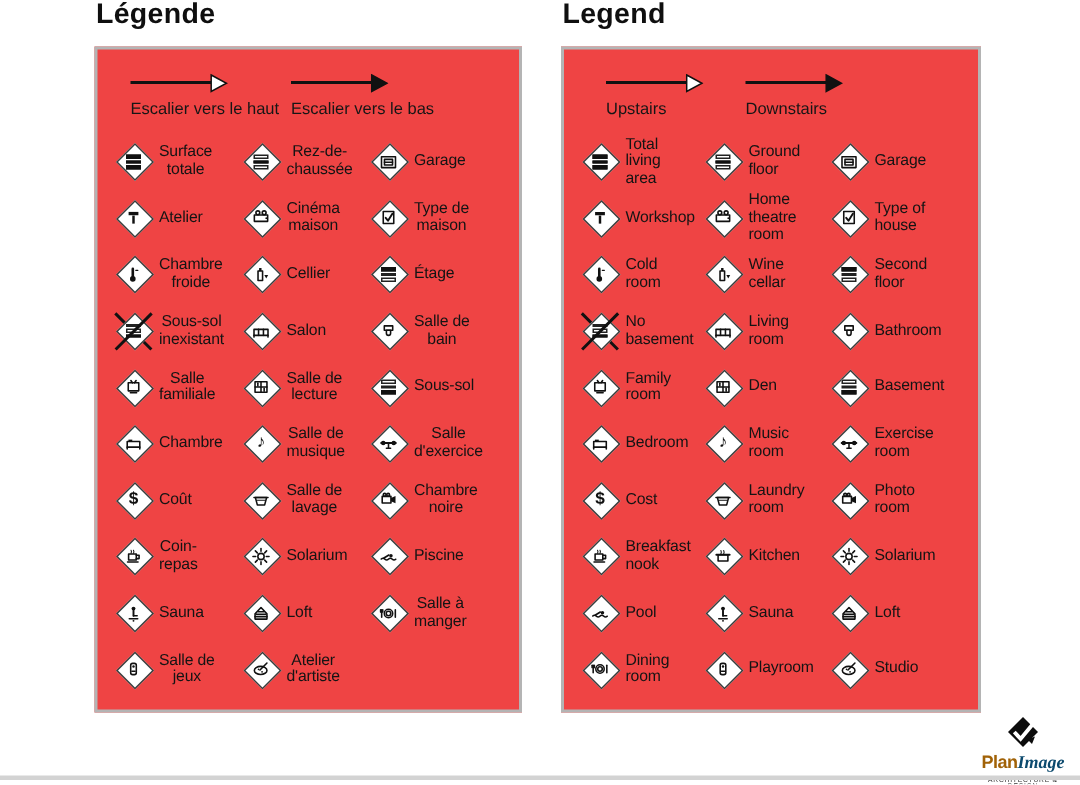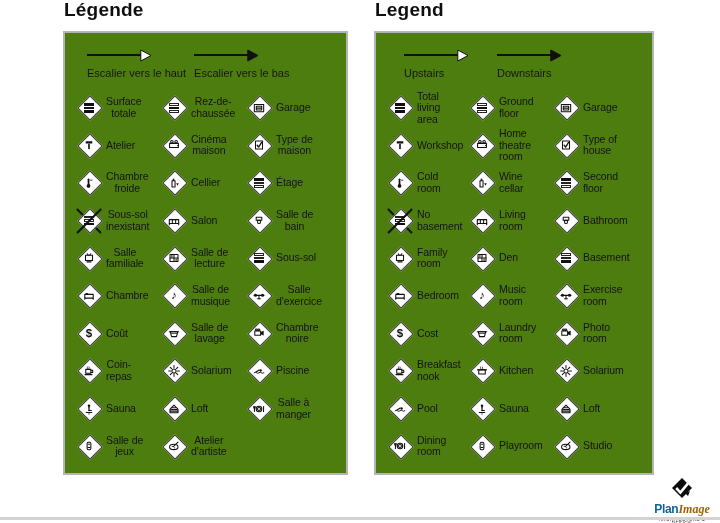--- a/index.html
+++ b/index.html
@@ -4,21 +4,21 @@
 <style>
   html,body{margin:0;padding:0;background:#fff;}
   .page{position:relative;width:720px;height:523px;background:#fff;overflow:hidden;
         font-family:"Liberation Sans", sans-serif;color:#161616;}
 
   .panel-title{position:absolute;top:-3px;margin:0;font-size:19px;font-weight:bold;
                letter-spacing:.2px;color:#0f0f0f;line-height:26px;}
   #title-fr{left:64px;}
   #title-en{left:375px;}
 
-  .panel-box{position:absolute;top:31px;height:440px;border:2px solid #b4b4b4;background:#4d7c0f;}
+  .panel-box{position:absolute;top:31px;height:440px;border:2px solid #b4b4b4;background:#ef4444;}
   #panel-fr{left:63px;width:281px;}
   #panel-en{left:374px;width:276px;}
 
   
   .arrows{position:absolute;top:15px;left:0;right:0;display:flex;align-items:flex-start;}
   #panel-fr .arrows{padding-left:22px;gap:8px;}
   #panel-en .arrows{padding-left:28px;gap:28px;}
   .agroup{display:flex;flex-direction:column;}
   .arrow{display:flex;align-items:center;height:14px;}
   .aline{width:54px;height:1.6px;background:#111;}
@@ -44,23 +44,23 @@
   .bars i.d{background:#111;border-color:#111;}
   .crossed::before,.crossed::after{content:"";position:absolute;left:-4px;right:-4px;top:12px;
        height:1.7px;background:#111;}
   .crossed::before{transform:rotate(45deg);}
   .crossed::after{transform:rotate(-45deg);}
 
   
   .logo{position:absolute;top:477px;right:6px;width:64px;text-align:center;line-height:1;}
   .logo-mark{display:block;margin:0 auto 1px;}
   .brand{white-space:nowrap;}
-  .brand .b1{font-size:12px;font-weight:bold;letter-spacing:-.3px;color:#0369a1;}
+  .brand .b1{font-size:12px;font-weight:bold;letter-spacing:-.3px;color:#a16207;}
   .brand .b2{font-size:12px;font-weight:bold;font-style:italic;
-             font-family:"Liberation Serif", serif;color:#a16207;}
+             font-family:"Liberation Serif", serif;color:#0c4a6e;}
   .tagline{font-size:4.5px;letter-spacing:.5px;color:#333;margin-top:1.5px;}
 
   .bottom-line{position:absolute;left:0;width:720px;top:517px;height:3px;background:#d3d3d3;}
 </style>
 </head>
 <body>
 
 <div class="page">
 
   <h1 class="panel-title" id="title-fr">Légende</h1>

